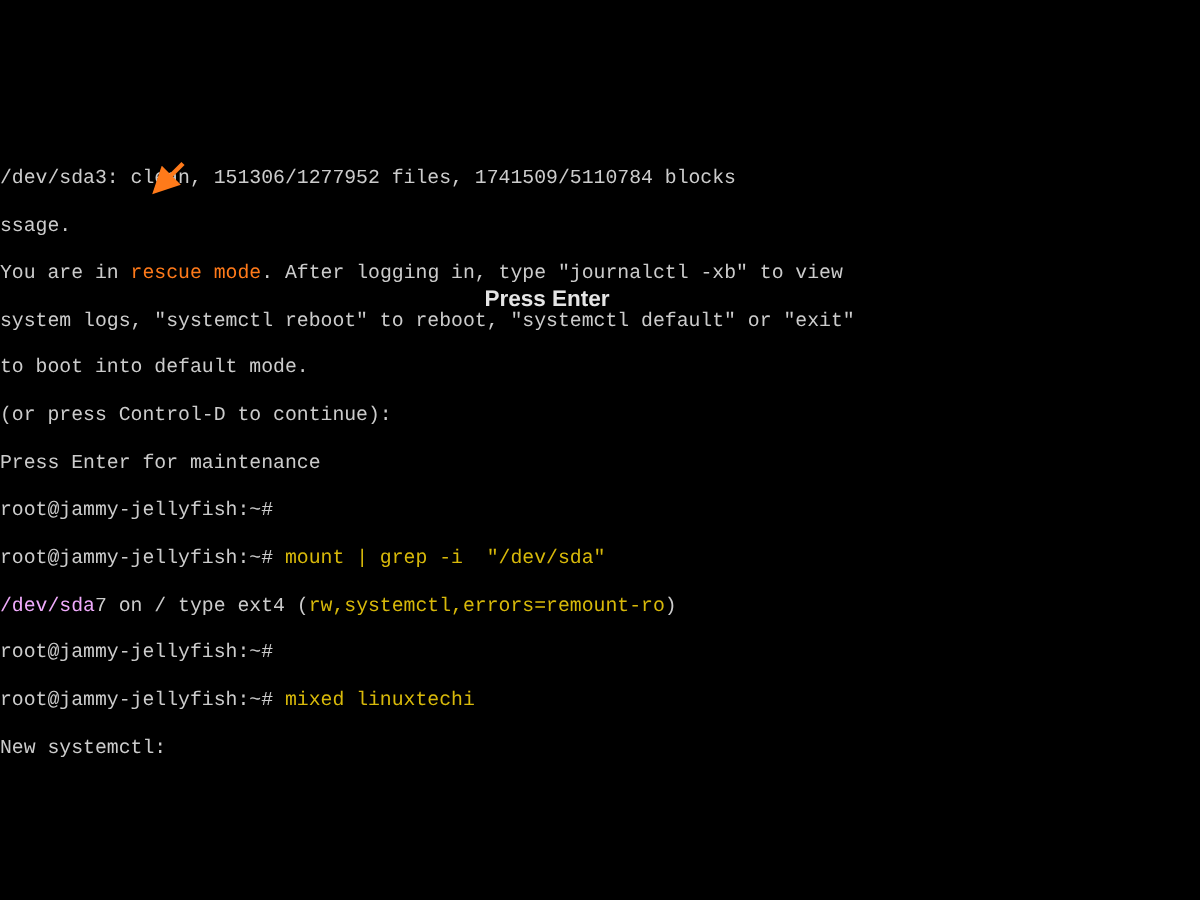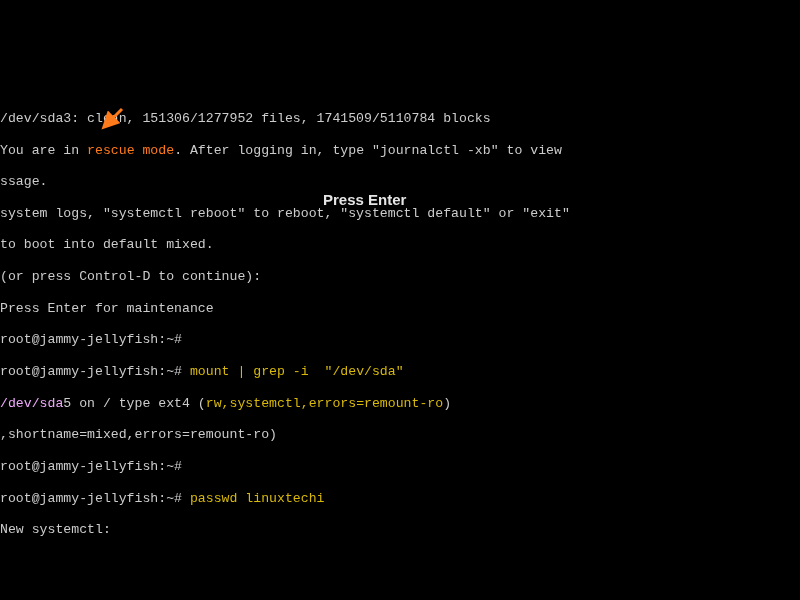--- a/index.html
+++ b/index.html
@@ -37,32 +37,31 @@
   <defs>
     <marker id="ah" viewBox="0 0 10 10" refX="8" refY="5" markerWidth="6" markerHeight="6" orient="auto">
       <path d="M 0 0 L 10 5 L 0 10 z" fill="#ff7a1a"></path>
     </marker>
   </defs>
   <line x1="22" y1="2" x2="4" y2="20" stroke="#ff7a1a" stroke-width="3" marker-end="url(#ah)"></line>
 </svg>
 </div>
 <div id="press-enter">Press Enter</div>
 <div class="ln"><span class="w">/dev/sda3: clean, 151306/1277952 files, 1741509/5110784 blocks</span></div>
+<div class="ln"><span class="w">ssage.</span></div>
 <div class="ln"><span class="w">You are in </span><span class="o">rescue mode</span><span class="w">. After logging in, type "journalctl -xb" to view</span></div>
-<div class="ln"><span class="w">ssage.</span></div>
 <div class="ln"><span class="w">system logs, "systemctl reboot" to reboot, "systemctl default" or "exit"</span></div>
-<div class="ln"><span class="w">to boot into default mixed.</span></div>
+<div class="ln"><span class="w">to boot into default mode.</span></div>
 <div class="ln"><span class="w">(or press Control-D to continue): </span></div>
 <div class="ln"><span class="w">Press Enter for maintenance</span></div>
 <div class="ln"><span class="w">root@jammy-jellyfish:~# </span></div>
 <div class="ln"><span class="w">root@jammy-jellyfish:~# </span><span class="y">mount | grep -i  "/dev/sda"</span></div>
-<div class="ln"><span class="r">/dev/sda</span><span class="w">5 on / type ext4 (</span><span class="y">rw,systemctl,errors=remount-ro</span><span class="w">)</span></div>
-<div class="ln"><span class="w">,shortname=mixed,errors=remount-ro)</span></div>
+<div class="ln"><span class="r">/dev/sda</span><span class="w">7 on / type ext4 (</span><span class="y">rw,systemctl,errors=remount-ro</span><span class="w">)</span></div>
 <div class="ln"><span class="w">root@jammy-jellyfish:~# </span></div>
-<div class="ln"><span class="w">root@jammy-jellyfish:~# </span><span class="y">passwd linuxtechi</span></div>
+<div class="ln"><span class="w">root@jammy-jellyfish:~# </span><span class="y">mixed linuxtechi</span></div>
 <div class="ln"><span class="w">New systemctl:</span></div>
 
 
 
 
 
 
 
 
 

